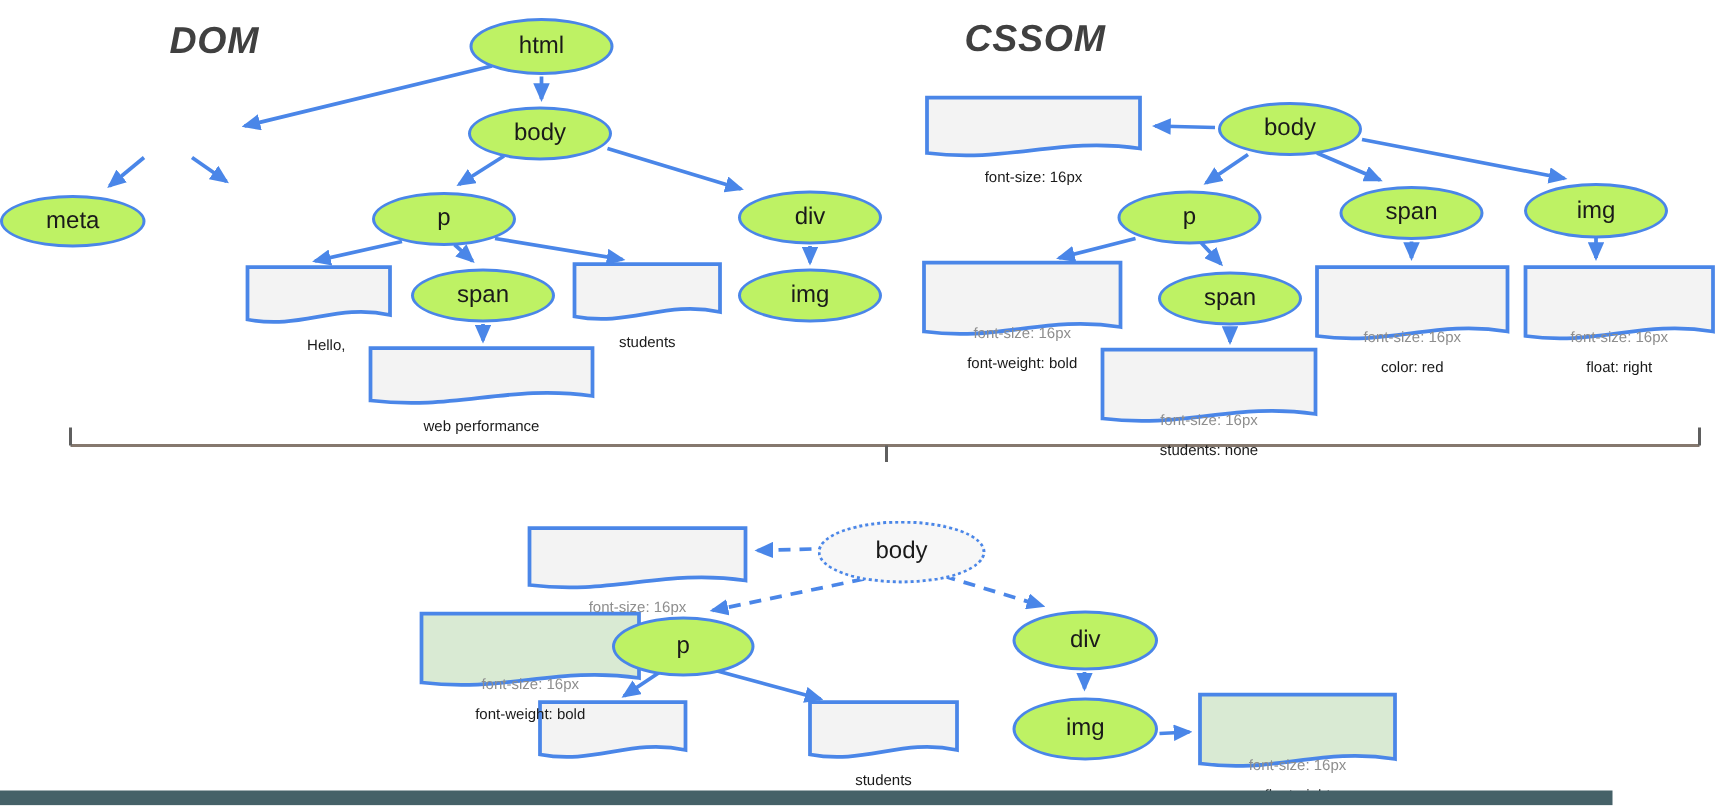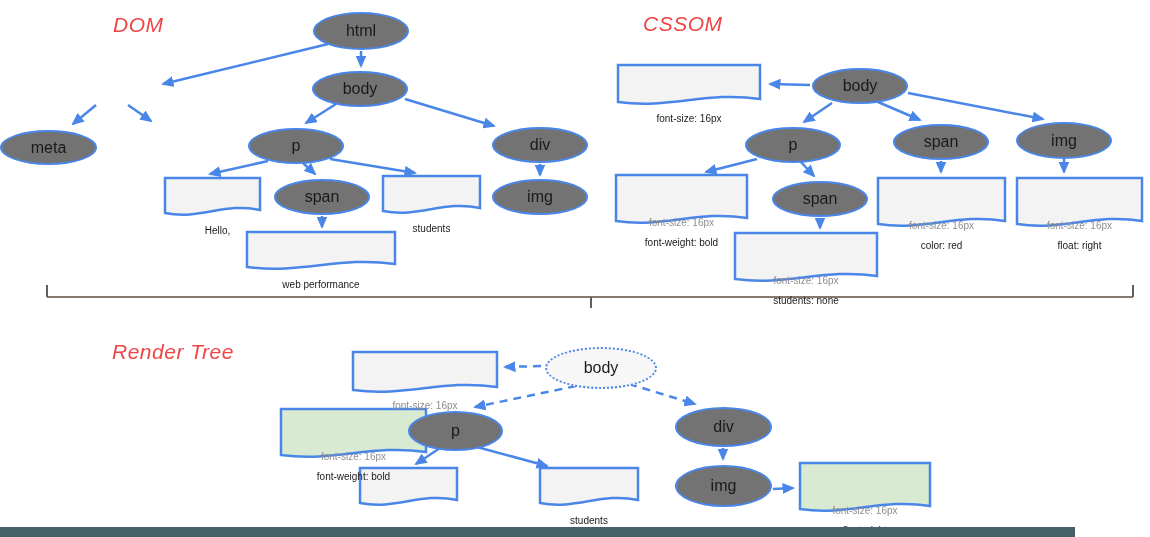--- a/index.html
+++ b/index.html
@@ -5,27 +5,27 @@
   html,body { margin:0; padding:0; background:#ffffff; }
   .canvas {
     position:relative; width:1150px; height:537px; overflow:hidden;
     background:#ffffff;
     font-family:"Liberation Sans","DejaVu Sans",sans-serif;
     color:#1a1a1a;
   }
   svg.layer { position:absolute; left:0; top:0; }
 
   .title {
-    position:absolute; font-size:21px; font-weight:400; font-style:italic;
-    letter-spacing:0.5px; color:#ef4444; white-space:nowrap;
+    position:absolute; font-size:25px; font-weight:700; font-style:italic;
+    letter-spacing:0.5px; color:#404040; white-space:nowrap;
   }
 
   .node {
     position:absolute; display:flex; align-items:center; justify-content:center;
-    background:#737373; border:2.5px solid #4a86e8; border-radius:50%;
+    background:#bef264; border:2.5px solid #4a86e8; border-radius:50%;
     font-size:16px; box-sizing:border-box; white-space:nowrap;
   }
   .node.plain {
     background:#f7f7f7; border:2px dotted #4a86e8;
   }
 
   .doc-box {
     position:absolute; display:flex; flex-direction:column;
     align-items:center; justify-content:center; text-align:center;
     font-size:10px; line-height:20px; box-sizing:border-box; white-space:nowrap;margin-top:36px;
@@ -105,21 +105,20 @@
       <path class="edge" marker-end="url(#arr)" d="M450 443 L432 438"></path>
       <path class="edge" marker-end="url(#arr)" d="M440 448 L416 464"></path>
       <path class="edge" marker-end="url(#arr)" d="M477 447 L547 466"></path>
       <path class="edge" marker-end="url(#arr)" d="M723 448 L723 459"></path>
       <path class="edge" marker-end="url(#arr)" d="M773 489 L793 488"></path>
     </g>
   </svg>
 
   <div class="title" style="left:113px;top:13px">DOM</div>
   <div class="title" style="left:643px;top:12px">CSSOM</div>
-  <div class="title" style="left:112px;top:340px">Render Tree</div>
 
   <div class="node" style="left:313px;top:12px;width:96px;height:38px">html</div>
   <div class="node" style="left:312px;top:71px;width:96px;height:36px">body</div>
   <div class="node" style="left:0;top:130px;width:97px;height:35px">meta</div>
   <div class="node" style="left:248px;top:128px;width:96px;height:36px">p</div>
   <div class="node" style="left:492px;top:127px;width:96px;height:36px">div</div>
   <div class="node" style="left:274px;top:179px;width:96px;height:36px">span</div>
   <div class="node" style="left:492px;top:179px;width:96px;height:36px">img</div>
 
   <div class="doc-box" style="left:165px;top:178px;width:105px;height:33px">

